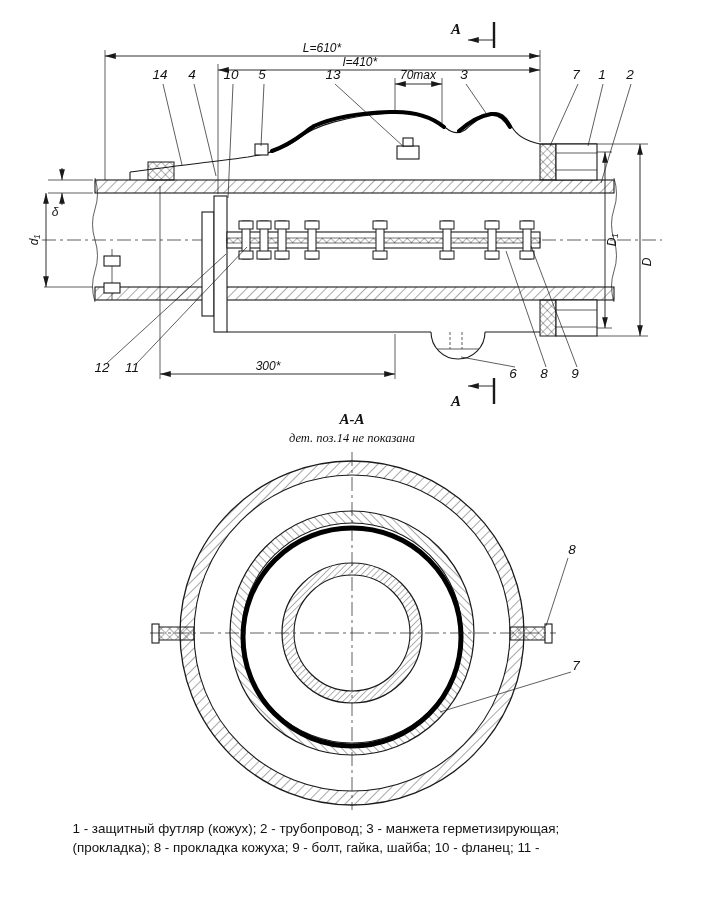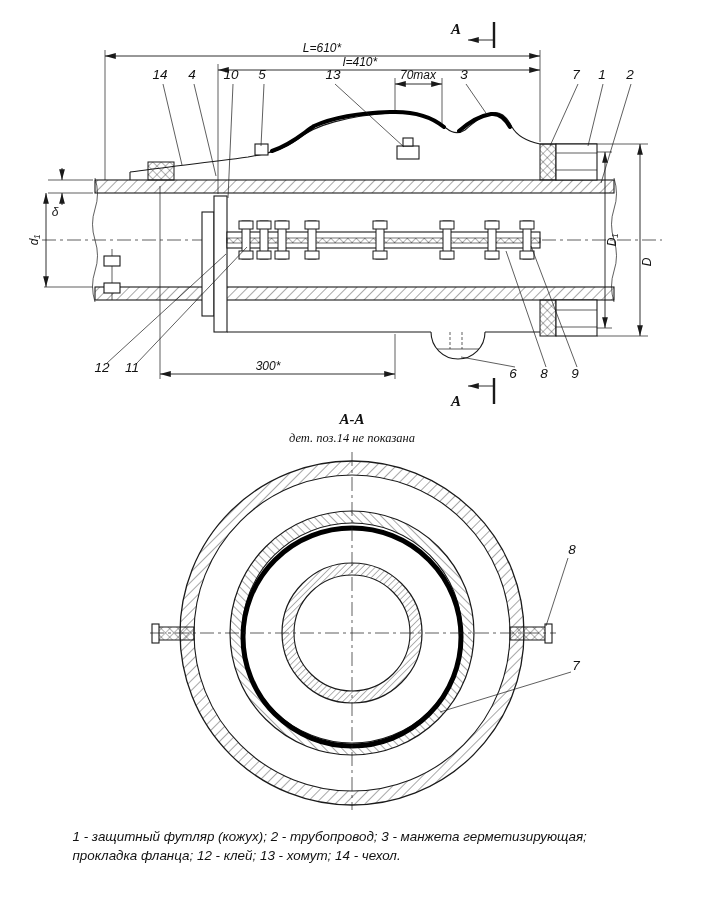--- a/index.html
+++ b/index.html
@@ -9,21 +9,21 @@
   .ln{stroke:#1a1a1a;stroke-width:1.1;fill:none;}
   .thin{stroke:#1a1a1a;stroke-width:0.7;fill:none;}
   .thick{stroke:#000;stroke-width:4;fill:none;stroke-linecap:round;}
   .cl{stroke:#1a1a1a;stroke-width:0.7;fill:none;stroke-dasharray:14 4 3 4;}
   .dimline{stroke:#1a1a1a;stroke-width:0.9;fill:none;}
   .white{fill:#fff;stroke:#1a1a1a;stroke-width:1.1;}
   .dim{font:italic 12px "Liberation Sans",sans-serif;fill:#111;}
   .callout{font:italic 13.5px "Liberation Sans",sans-serif;fill:#111;}
   .cap{font:italic 600 15px "Liberation Serif",serif;fill:#111;}
   .note{font:italic 12.5px "Liberation Serif",serif;fill:#111;}
-  .legend{width:560px;margin:16px auto 0;font-size:13.4px;line-height:1.38;color:#111;font-style:italic;}
+  .legend{width:560px;margin:8px auto 0;font-size:13.4px;line-height:1.38;color:#111;}
 </style>
 </head>
 <body>
 
 <div class="page">
 <svg width="705" height="812" viewBox="0 0 705 812">
   <defs>
     <pattern id="h1" width="7" height="7" patternUnits="userSpaceOnUse" patternTransform="rotate(45)">
       <line x1="0" y1="0" x2="0" y2="7" stroke="#222" stroke-width="0.8"></line>
     </pattern>
@@ -234,15 +234,15 @@
 
     <line class="thin" x1="568" y1="558" x2="546" y2="626"></line>
     <line class="thin" x1="571" y1="672" x2="440" y2="712"></line>
     <text class="callout" x="572" y="554" text-anchor="middle">8</text>
     <text class="callout" x="576" y="670" text-anchor="middle">7</text>
   </g>
 </svg>
 
 <div class="legend">
   <div>1 - защитный футляр (кожух); 2 - трубопровод; 3 - манжета герметизирующая;</div>
-  <div>прокладка фланца; 12 - клей; 13 - хомут; 14 - чехол.</div>
+  <div>(прокладка); 8 - прокладка кожуха; 9 - болт, гайка, шайба; 10 - фланец; 11 -</div>
 </div>
 </div>
 
 </body></html>

